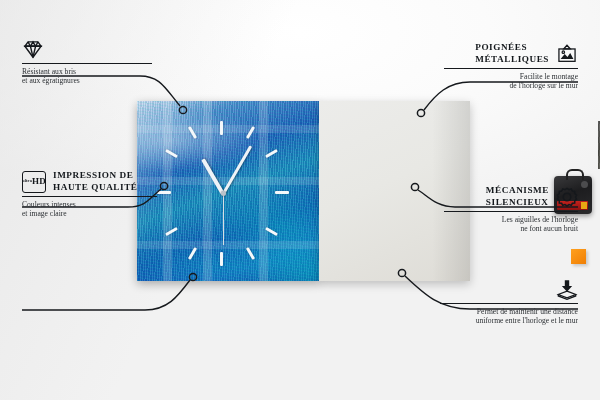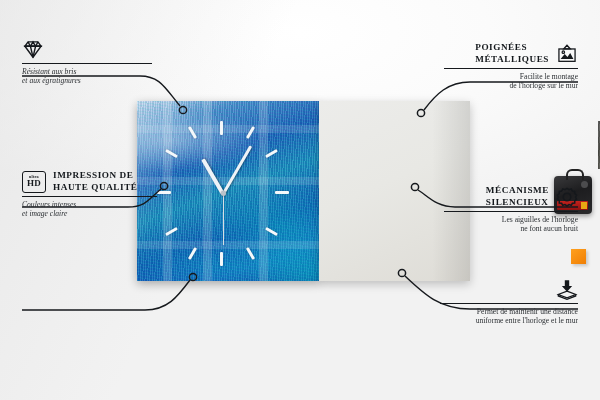--- a/index.html
+++ b/index.html
@@ -72,28 +72,28 @@
 
   
   .callout{position:absolute;}
   .callout .head{display:flex;align-items:center;gap:7px;}
   .callout .title{font-weight:bold;letter-spacing:.55px;color:#14181c;
     font-size:9.2px;line-height:11.5px;text-transform:uppercase;}
   .callout .rule{height:1.3px;background:#16191d;margin:2.5px 0 3px;}
   .callout .desc{font-size:7.6px;line-height:9.6px;color:#2b2f33;}
   .left .head{justify-content:flex-start;}
   .left .title{text-align:left;}
-  .left .desc{text-align:left;font-style:italic;}
+  .left .desc{text-align:left;}
   .right .head{justify-content:flex-end;}
   .right .title{}
   .right .desc{text-align:right;}
   .ico{flex:0 0 auto;width:22px;height:22px;display:block;}
 
   .hdbox{width:22px;height:20px;border:1.4px solid #15181c;border-radius:3px;
-    display:flex;flex-direction:column;align-items:center;justify-content:center;line-height:1;}
+    display:flex;flex-direction:row;align-items:center;justify-content:center;line-height:1;}
   .hdbox .u{font-size:4.2px;font-weight:bold;letter-spacing:.2px;color:#15181c;}
   .hdbox .h{font-size:9px;font-weight:bold;letter-spacing:.2px;color:#15181c;margin-top:.5px;}
 
   svg{display:block;overflow:visible;}
   .leaders{position:absolute;left:0;top:0;width:600px;height:400px;pointer-events:none;}
 </style>
 </head>
 <body>
 
 <div class="stage">

